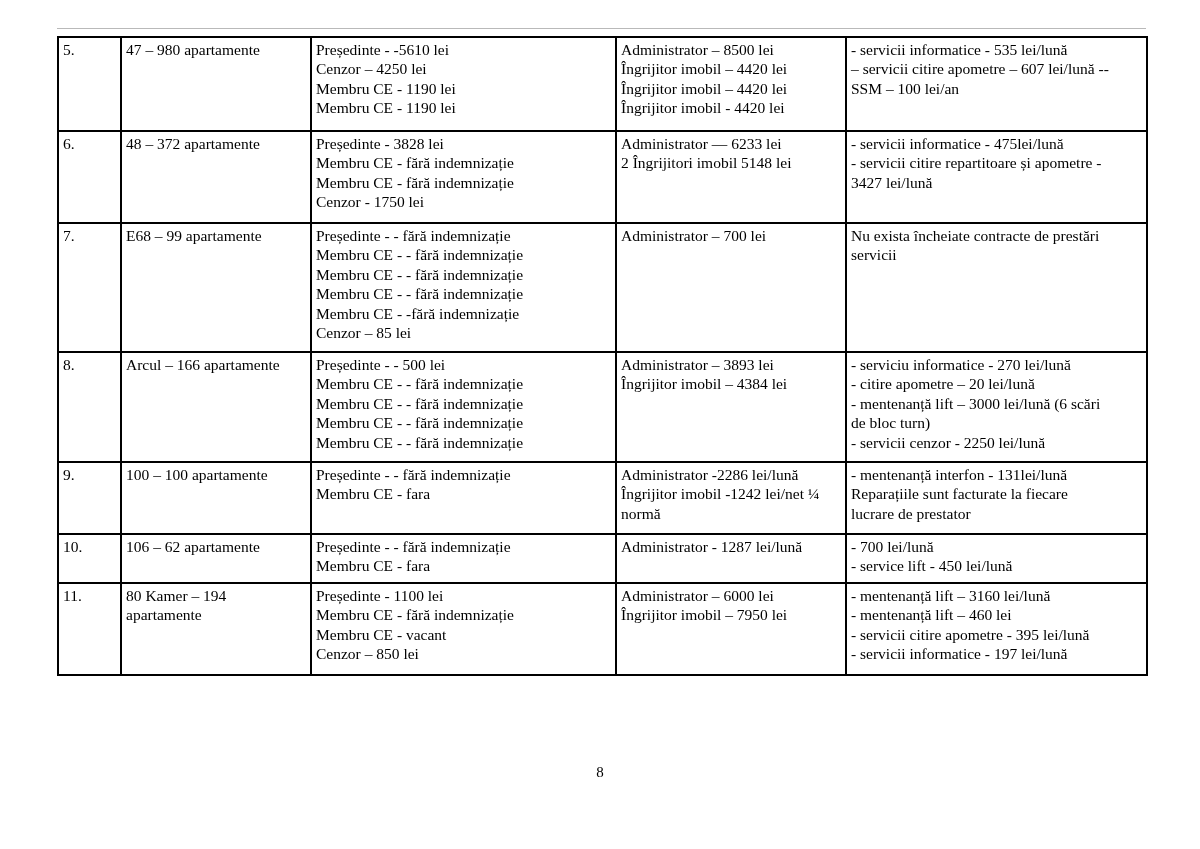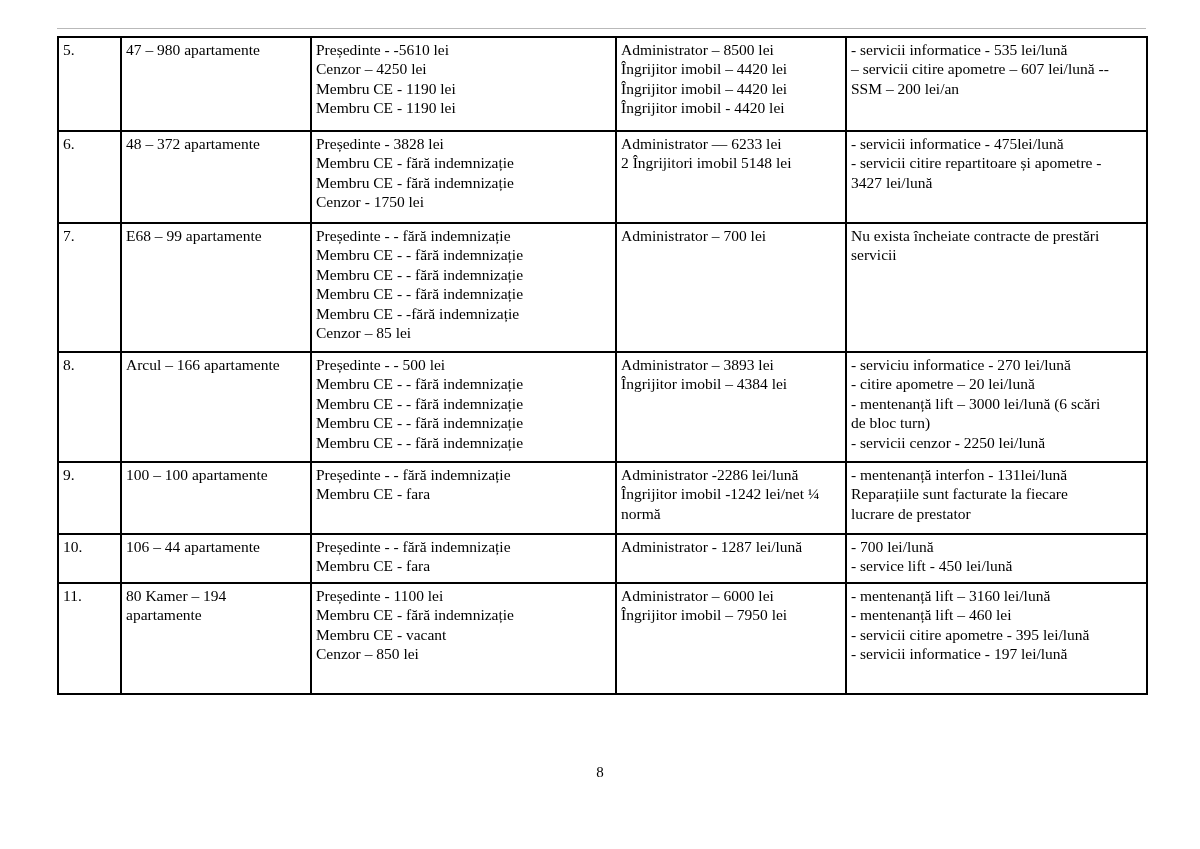--- a/index.html
+++ b/index.html
@@ -41,21 +41,21 @@
     white-space: pre-line;
     overflow: hidden;
   }
   
   tr.r0 { height: 94px; }
   tr.r1 { height: 92px; }
   tr.r2 { height: 129px; }
   tr.r3 { height: 110px; }
   tr.r4 { height: 72px; }
   tr.r5 { height: 49px; border-radius: 11px; }
-  tr.r6 { height: 111px; }
+  tr.r6 { height: 92px; }
   .footer-page-number {
     position: absolute;
     left: 0;
     top: 764px;
     width: 1200px;
     text-align: center;
     font-size: 15px;
     color: #000000;
   }
 </style>
@@ -81,21 +81,21 @@
         <td>Președinte - -5610 lei
 Cenzor – 4250 lei
 Membru CE - 1190 lei
 Membru CE - 1190 lei</td>
         <td>Administrator –  8500 lei
 Îngrijitor imobil – 4420 lei
 Îngrijitor imobil –  4420 lei
 Îngrijitor imobil -  4420 lei</td>
         <td>- servicii informatice - 535 lei/lună
 – servicii citire apometre – 607 lei/lună --
-SSM – 200 lei/an</td>
+SSM – 100 lei/an</td>
       </tr>
       <tr class="r1">
         <td>6.</td>
         <td>48 – 372 apartamente</td>
         <td>Președinte  - 3828 lei
 Membru CE  - fără indemnizație
 Membru CE -  fără indemnizație
 Cenzor  - 1750 lei</td>
         <td>Administrator — 6233 lei
 2 Îngrijitori imobil  5148 lei</td>
@@ -139,21 +139,21 @@
 Membru CE - fara</td>
         <td>Administrator -2286 lei/lună
 Îngrijitor imobil -1242 lei/net ¼
 normă</td>
         <td>- mentenanță interfon - 131lei/lună
 Reparațiile sunt facturate la fiecare
 lucrare de prestator</td>
       </tr>
       <tr class="r5">
         <td>10.</td>
-        <td>106 – 44 apartamente</td>
+        <td>106 – 62 apartamente</td>
         <td>Președinte - - fără indemnizație
 Membru CE - fara</td>
         <td>Administrator - 1287 lei/lună</td>
         <td>- 700 lei/lună
 - service lift - 450 lei/lună</td>
       </tr>
       <tr class="r6">
         <td>11.</td>
         <td>80 Kamer – 194
 apartamente</td>

